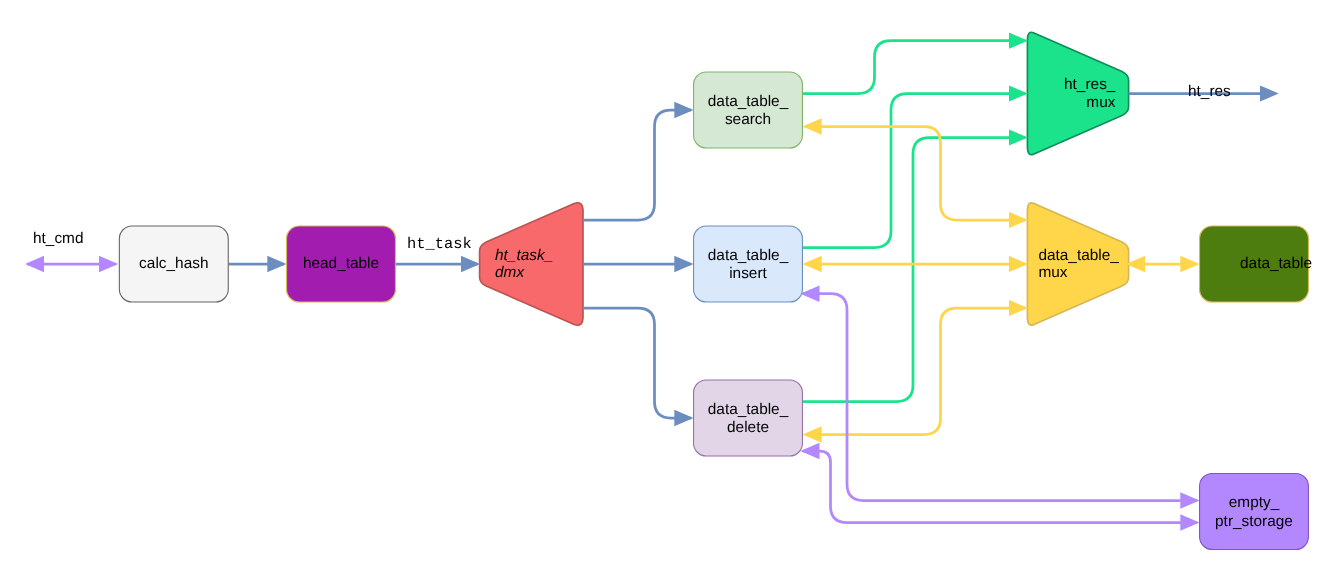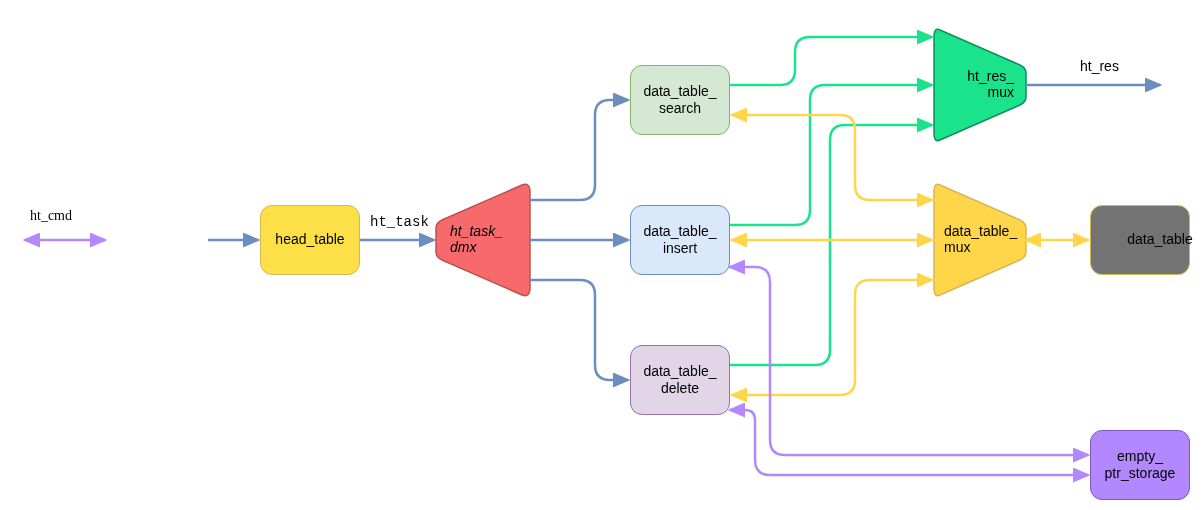--- a/index.html
+++ b/index.html
@@ -105,26 +105,29 @@
 
     <path d="M732,395 L840,395 Q855,395 855,380 L855,295 Q855,280 870,280 L932,280" fill="none" stroke="#FFD54A" stroke-width="2.5" marker-start="url(#ah-yellow-rev)" marker-end="url(#ah-yellow)"></path>
 
     <line x1="1026" y1="240" x2="1088" y2="240" stroke="#FFD54A" stroke-width="2.5" marker-start="url(#ah-yellow-rev)" marker-end="url(#ah-yellow)"></line>
 
     <path d="M730,267 L755,267 Q770,267 770,282 L770,440 Q770,455 785,455 L1088,455" fill="none" stroke="#B388FF" stroke-width="2.5" marker-start="url(#ah-violet-rev)" marker-end="url(#ah-violet)"></path>
 
     <path d="M730,410 L745,410 Q755,410 755,420 L755,460 Q755,475 770,475 L1088,475" fill="none" stroke="#B388FF" stroke-width="2.5" marker-start="url(#ah-violet-rev)" marker-end="url(#ah-violet)"></path>
   </svg>
 
-  <div class="label" style="left:30px; top:208px;font-family:Liberation Serif, serif;">ht_cmd</div>
+  <div class="label" style="left:30px; top:208px;">ht_cmd</div>
   <div class="label" style="left:370px; top:214px;font-family:Liberation Mono, monospace;">ht_task</div>
-  <div class="label" style="left:1080px; top:58px;">ht_res</div>
+  <div class="label" style="left:1080px; top:74px;">ht_res</div>
 
+  <div class="node" style="left:108px; top:205px; width:100px; height:70px; background:#F5F5F5; border-color:#666666;">
+    <span>calc_hash</span>
+  </div>
 
-  <div class="node" style="left:260px; top:205px; width:100px; height:70px; background:#fde047; border-color:#D6B656;">
+  <div class="node" style="left:260px; top:205px; width:100px; height:70px; background:#a21caf; border-color:#D6B656;">
     <span>head_table</span>
   </div>
 
   <div class="label" style="left:450px; top:223px; width:70px; white-space:normal;font-style:italic;">ht_task_<br>dmx</div>
 
   <div class="node" style="left:630px; top:65px; width:100px; height:70px; background:#D5E8D4; border-color:#82B366;">
     <span>data_table_<br>search</span>
   </div>
 
   <div class="node" style="left:630px; top:205px; width:100px; height:70px; background:#DAE8FC; border-color:#6C8EBF;">
@@ -132,21 +135,21 @@
   </div>
 
   <div class="node" style="left:630px; top:345px; width:100px; height:70px; background:#E1D5E7; border-color:#9673A6;">
     <span>data_table_<br>delete</span>
   </div>
 
   <div class="label" style="left:944px; top:68px; width:70px; text-align:right; white-space:normal;">ht_res_<br>mux</div>
 
   <div class="label" style="left:944px; top:223px; width:80px; text-align:left; white-space:normal;">data_table_<br>mux</div>
 
-  <div class="node" style="left:1090px; top:205px; width:100px; height:70px; background:#737373; border-color:#D6B656;padding-left:44px;">
+  <div class="node" style="left:1090px; top:205px; width:100px; height:70px; background:#4d7c0f; border-color:#D6B656;padding-left:44px;">
     <span>data_table</span>
   </div>
 
   <div class="node" style="left:1090px; top:430px; width:100px; height:70px; background:#B388FF; border-color:#7E57C2;">
     <span>empty_<br>ptr_storage</span>
   </div>
 
 </div>
 
 </body></html>

